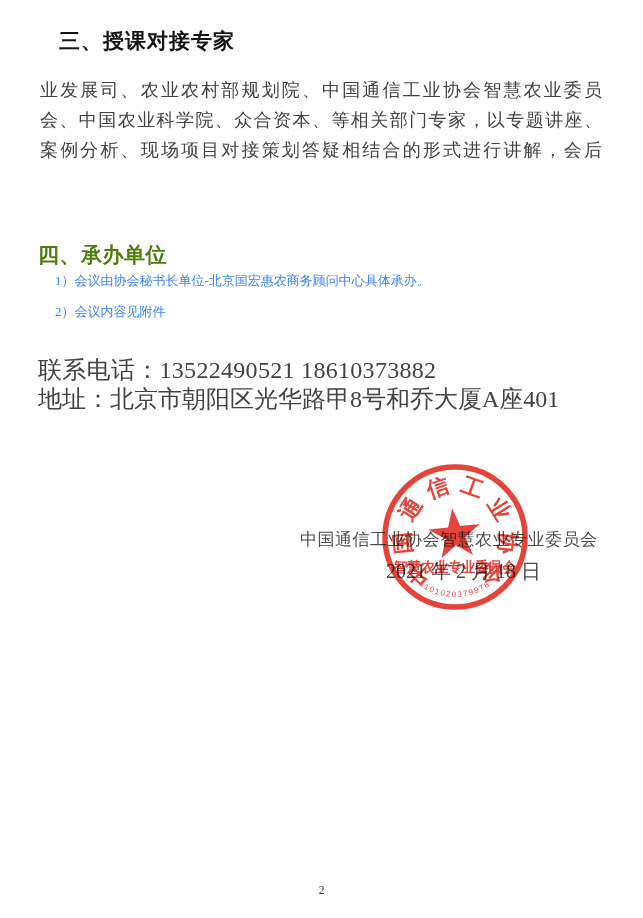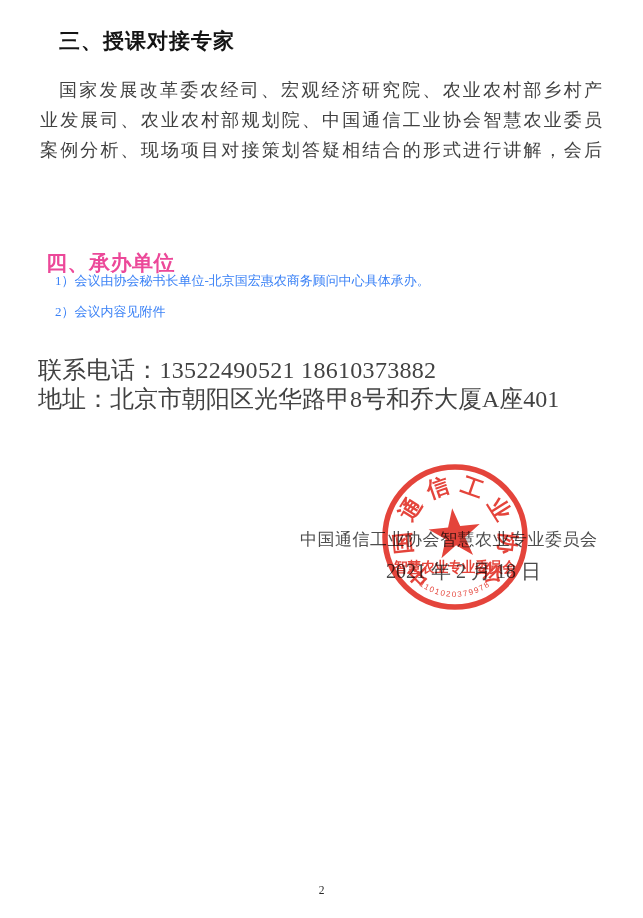--- a/index.html
+++ b/index.html
@@ -12,23 +12,23 @@
     font-family: "Liberation Serif", "DejaVu Serif", serif;
     color: #444444;
   }
   .h1 {
     position: absolute; left: 59px; top: 27px; margin: 0;
     font-family: "Liberation Sans", "DejaVu Sans", sans-serif;
     font-size: 21px; font-weight: 700; color: #141414;
     letter-spacing: 1px; white-space: nowrap;
   }
   .h2 {
-    position: absolute; left: 38px; top: 241px; margin: 8px;
+    position: absolute; left: 38px; top: 241px; margin: 0;
     font-family: "Liberation Sans", "DejaVu Sans", sans-serif;
-    font-size: 21px; font-weight: 700; color: #ec4899;
+    font-size: 21px; font-weight: 700; color: #4d7c0f;
     letter-spacing: 0.5px; white-space: nowrap;
   }
   .para { position: absolute; left: 40px; top: 75px; width: 562px; }
   .pline {
     font-size: 18px; line-height: 30px; color: #424242;
   }
   .pline.just { text-align: justify; text-align-last: justify; }
   .pline.indent { padding-left: 19px; }
   .item {
     position: absolute; left: 55px;
@@ -69,22 +69,22 @@
   }
 </style>
 </head>
 <body>
 
 <div class="page">
 
   <h1 class="h1">三、授课对接专家</h1>
 
   <div class="para">
-    <div class="pline indent just">国家发展改革委农经司、宏观经济研究院、农业农村部乡村产</div>
     <div class="pline just">业发展司、农业农村部规划院、中国通信工业协会智慧农业委员</div>
+    <div class="pline just">会、中国农业科学院、众合资本、等相关部门专家，以专题讲座、</div>
     <div class="pline just">案例分析、现场项目对接策划答疑相结合的形式进行讲解，会后</div>
   </div>
 
   <h2 class="h2">四、承办单位</h2>
 
   <div class="item i1">1）会议由协会秘书长单位-北京国宏惠农商务顾问中心具体承办。</div>
   <div class="item i2">2）会议内容见附件</div>
 
   <div class="cline phone">联系电话：13522490521  18610373882</div>
   <div class="cline addr">地址：北京市朝阳区光华路甲8号和乔大厦A座401</div>

